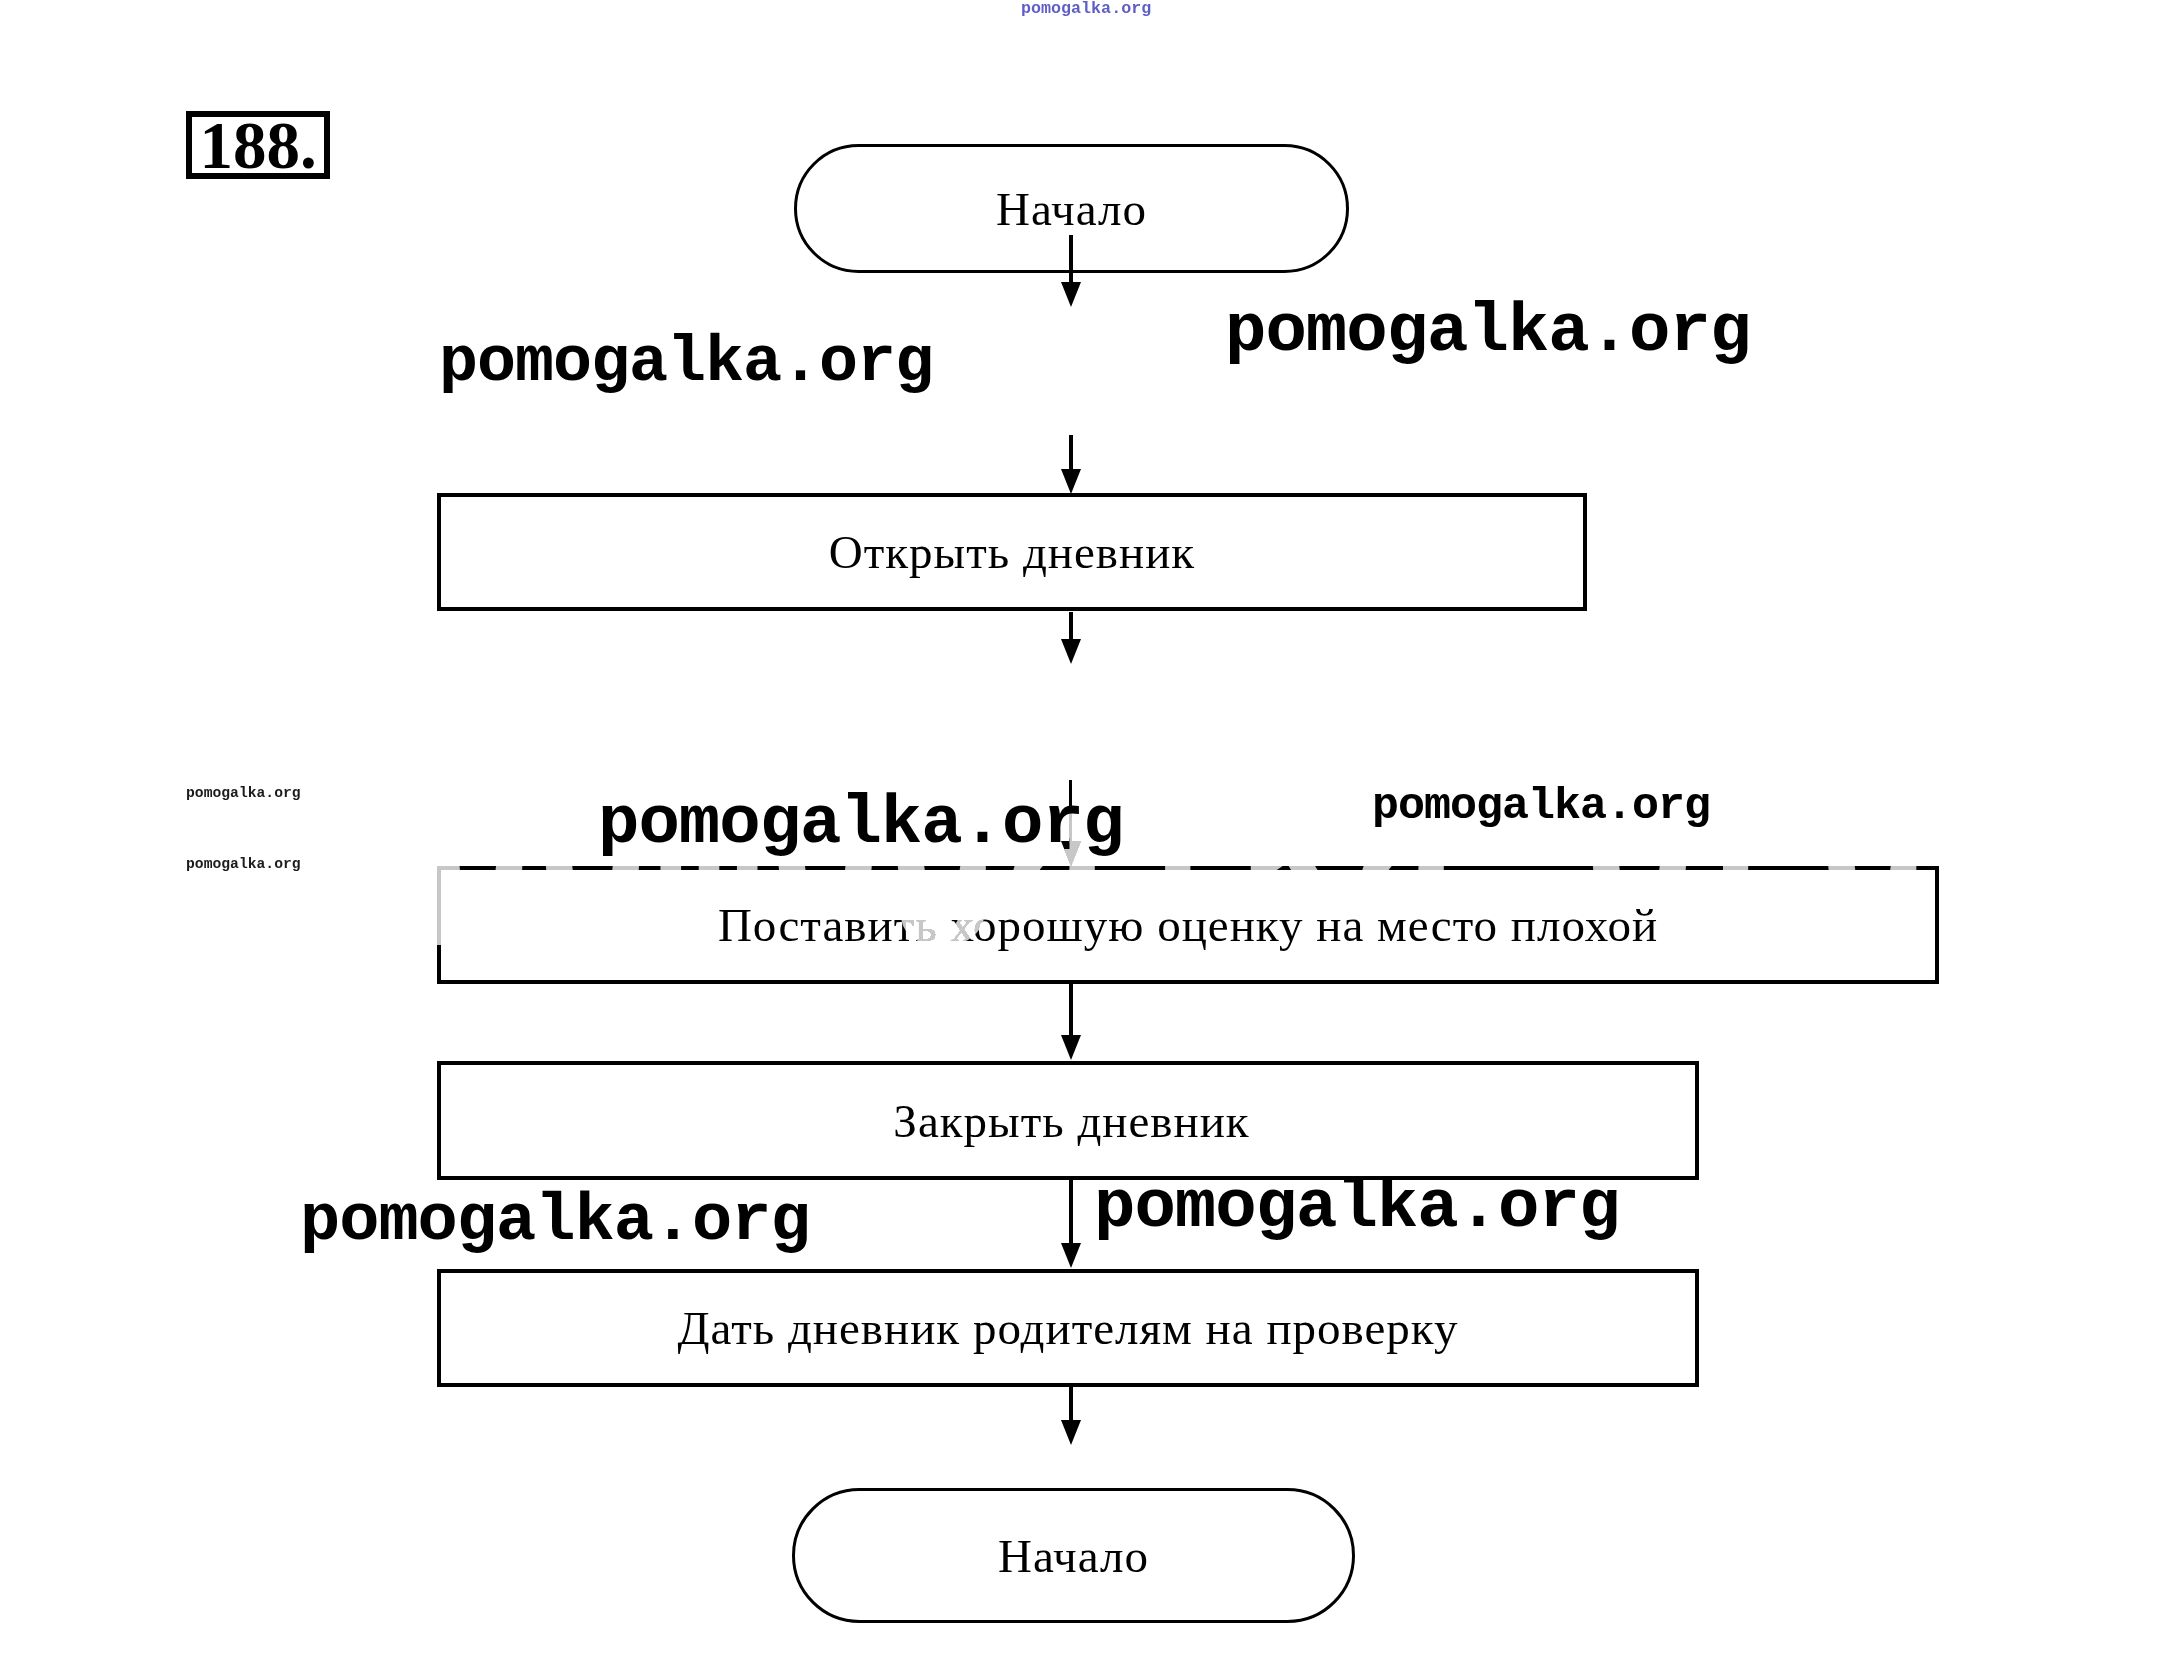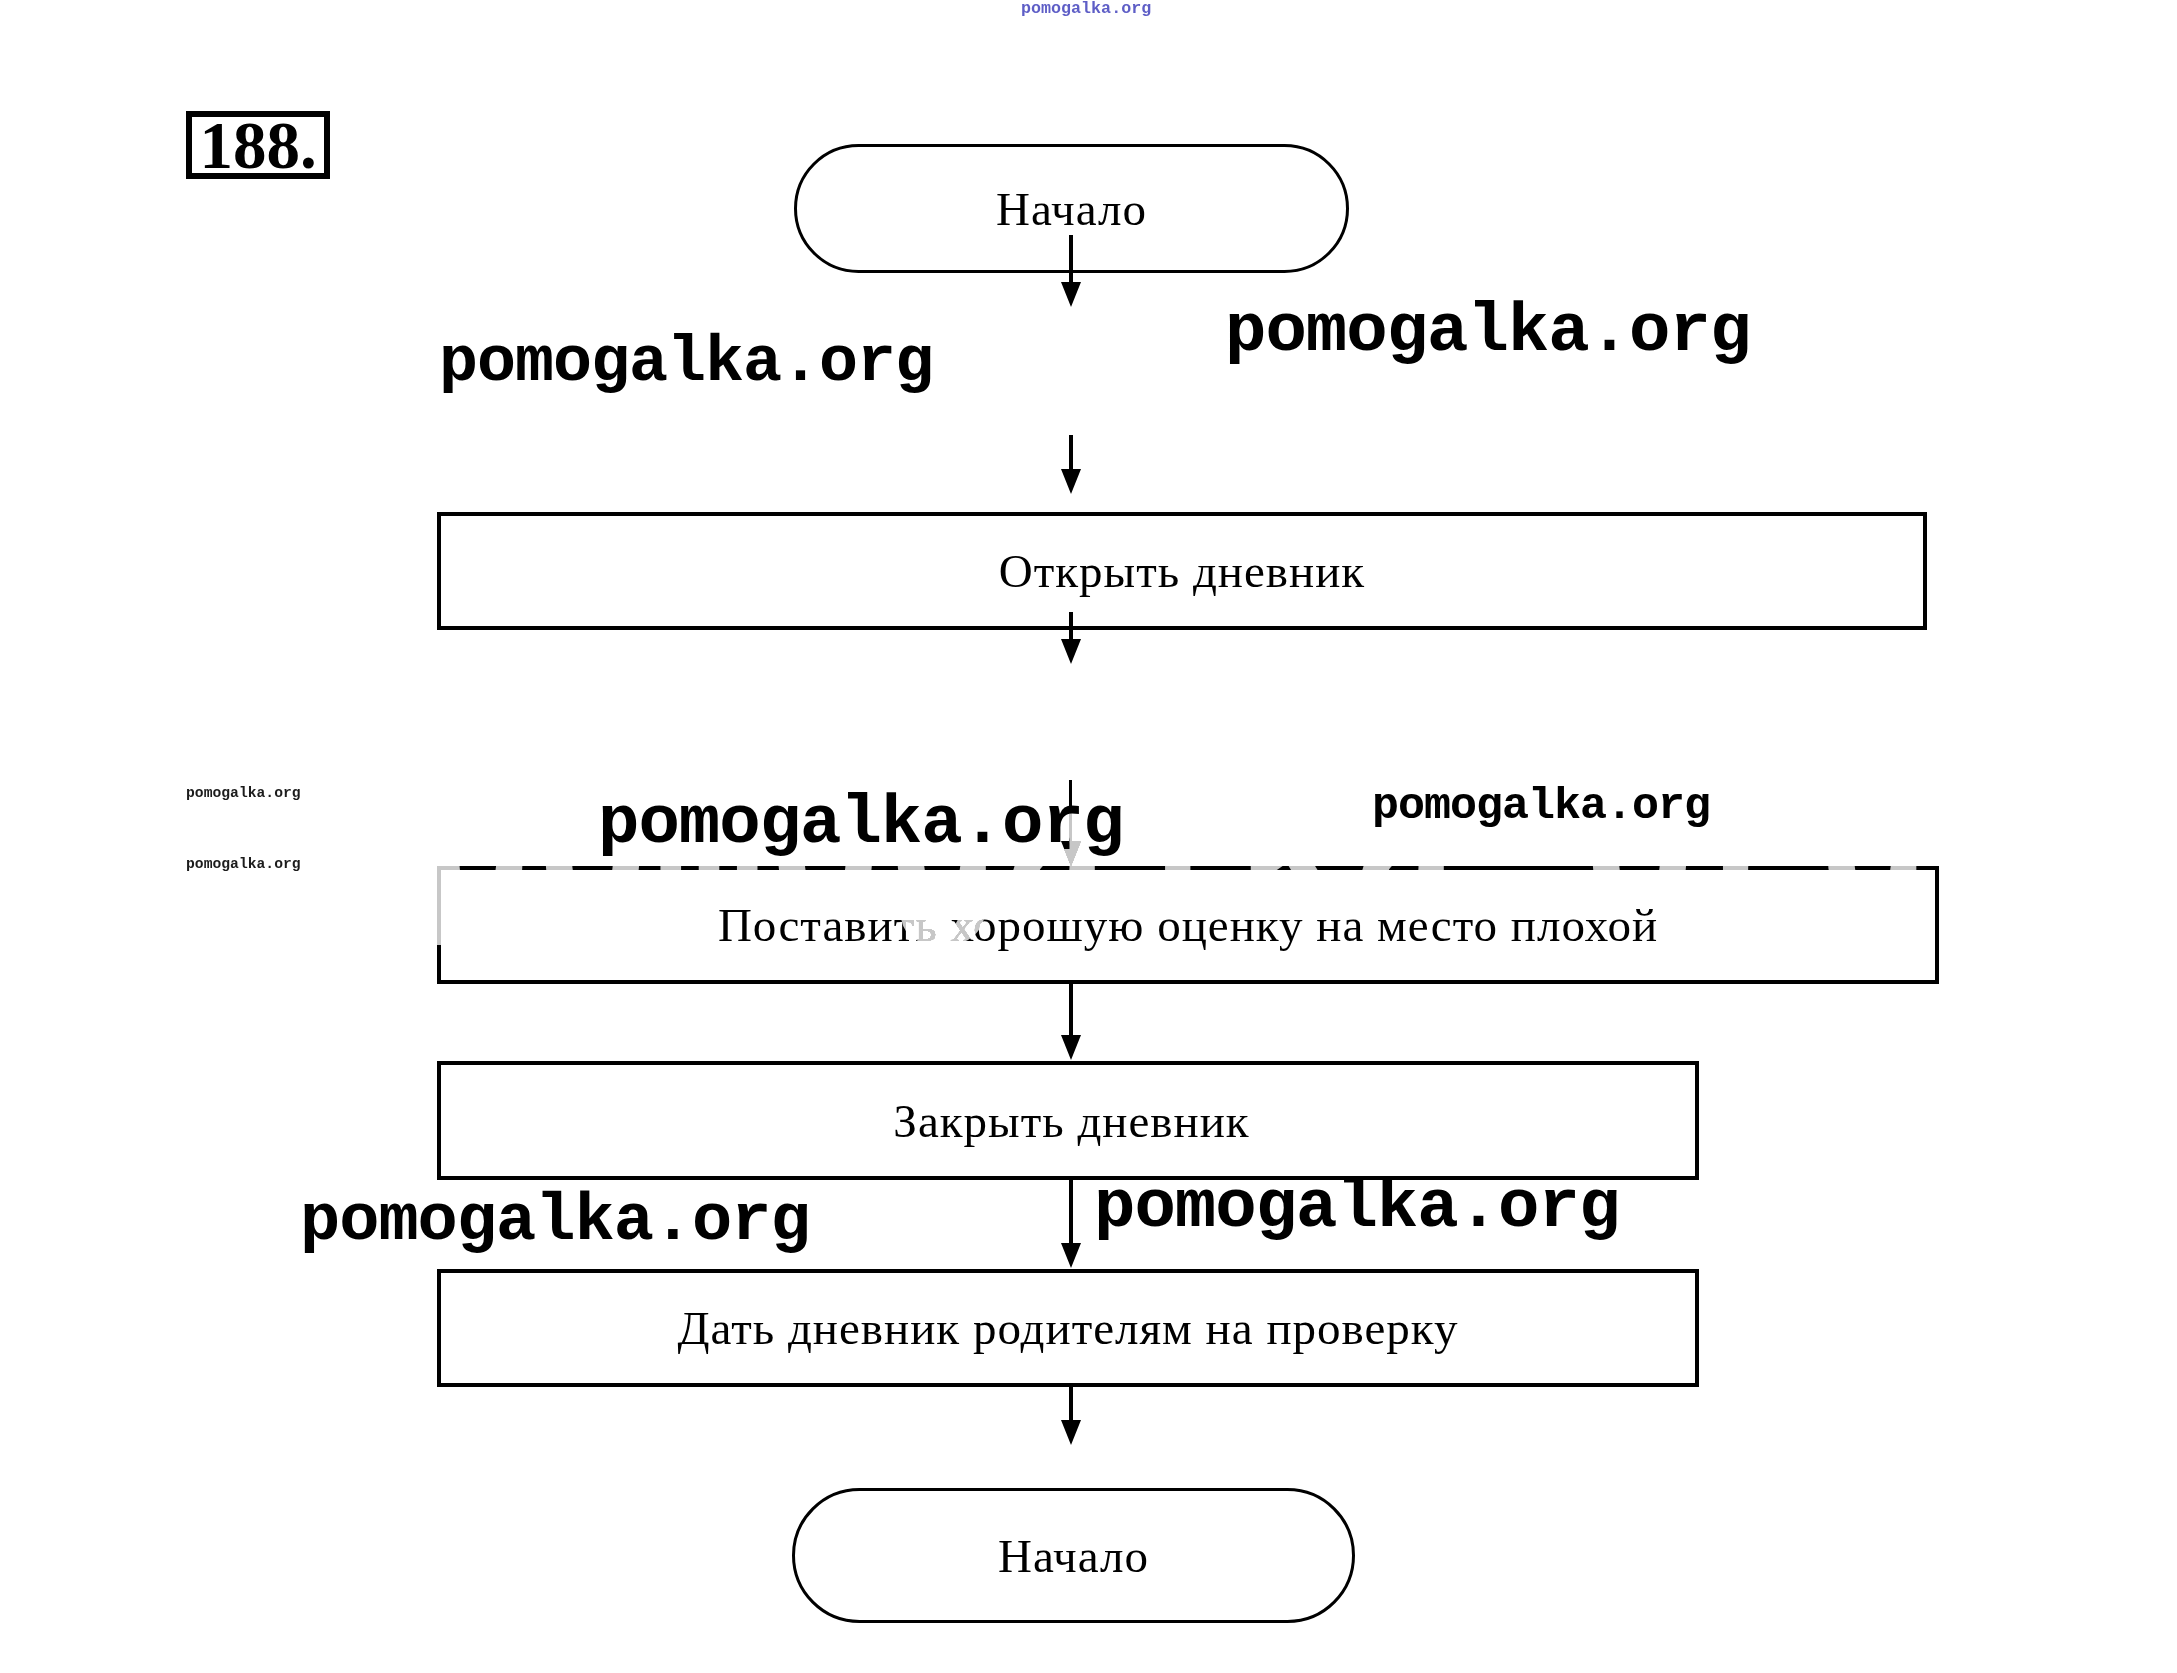--- a/index.html
+++ b/index.html
@@ -84,21 +84,21 @@
     <span>188.</span>
   </div>
 
   <div class="wm wm-blue" style="left:1021px;top:1px;">pomogalka.org</div>
 
   <div class="node terminator" style="left:794px;top:102px;width:555px;height:129px;">
     <span>Начало</span>
   </div>
 
 
-  <div class="node" style="left:437px;top:493px;width:1490px;height:118px;margin-top:19px;">
+  <div class="node" style="left:437px;top:493px;width:1150px;height:118px;">
     <span>Открыть дневник</span>
   </div>
 
 
   <div class="node" style="left:437px;top:866px;width:1502px;height:118px;">
     <span>Поставить хорошую оценку на место плохой</span>
   </div>
 
   <div class="node" style="left:437px;top:1061px;width:1262px;height:119px;padding-left:7px;">
     <span>Закрыть дневник</span>

